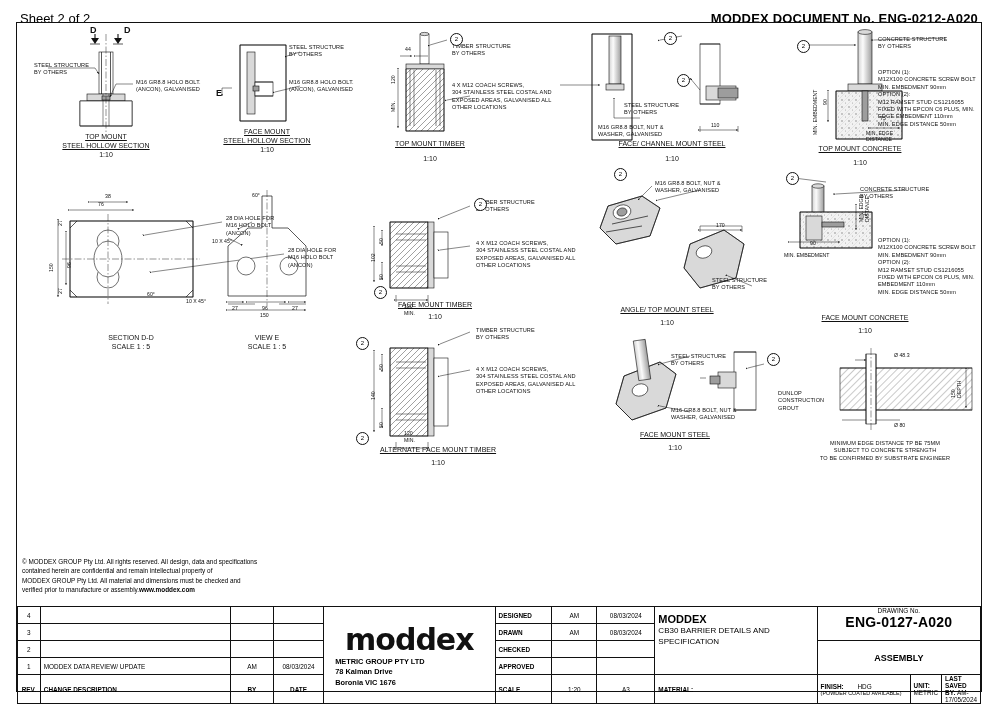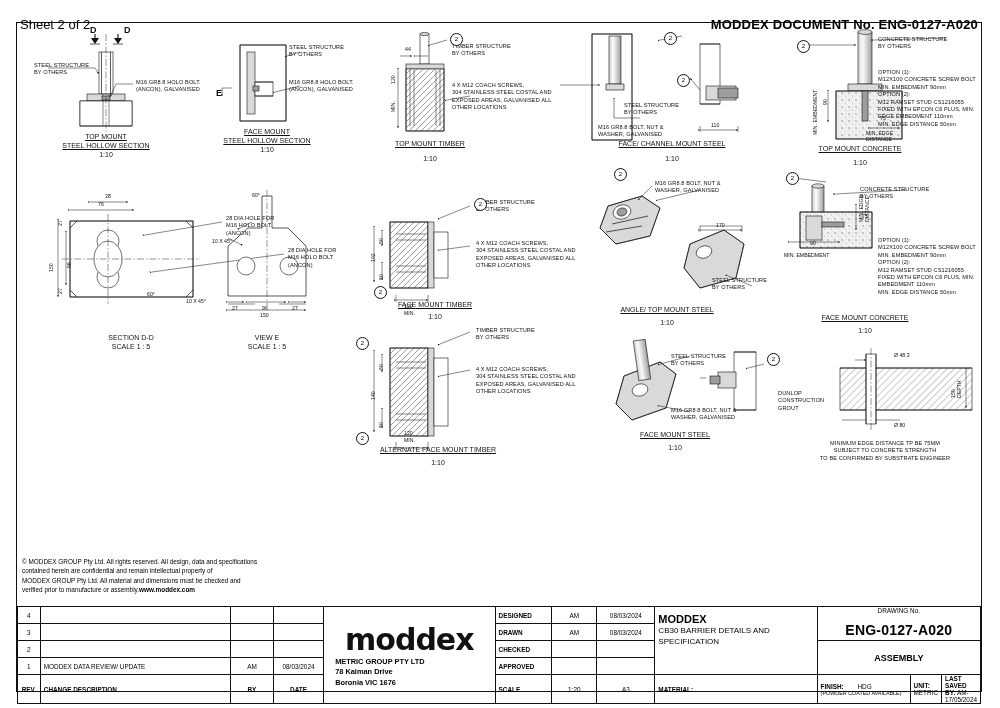--- a/index.html
+++ b/index.html
@@ -1,19 +1,19 @@
 <!DOCTYPE html>
 <html><head>
 <meta charset="utf-8">
 <style>
   html,body{margin:0;padding:0;background:#ffffff;}
   body{width:1000px;height:708px;font-family:"Liberation Sans",sans-serif;color:#000;overflow:hidden;}
   .sheet{position:relative;width:1000px;height:708px;}
 
-  .hdr{position:absolute;left:0;right:0;top:14px;height:22px;}
+  .hdr{position:absolute;left:0;right:0;top:8px;height:22px;}
   .hdr-left{position:absolute;left:20px;top:3px;font-size:13px;}
   .hdr-right{position:absolute;right:22px;top:3px;font-size:13px;font-weight:bold;letter-spacing:.2px;}
 
   .border{position:absolute;left:16px;top:22px;width:966px;height:670px;border:1.3px solid #111;box-sizing:border-box;}
 
   .lbl{position:absolute;font-size:5.6px;line-height:7.4px;letter-spacing:.1px;color:#111;white-space:pre;}
   .lbl.c{text-align:center;white-space:pre;}
   .ttl{position:absolute;font-size:7px;line-height:9px;text-align:center;color:#111;white-space:pre;}
   .ttl b{font-weight:400;text-decoration:underline;}
   .dim{position:absolute;font-size:5.2px;color:#111;white-space:pre;}
@@ -53,21 +53,21 @@
   .copy{position:absolute;left:22px;bottom:113px;font-size:6.4px;line-height:9.6px;}
   .copy b{font-weight:bold;}
 </style>
 </head>
 <body>
 
 <div class="sheet">
 
   <div class="hdr">
     <div class="hdr-left">Sheet 2 of 2</div>
-    <div class="hdr-right">MODDEX DOCUMENT No.  ENG-0127-A020</div>
+    <div class="hdr-right">MODDEX DOCUMENT No.  ENG-0212-A020</div>
   </div>
 
   <div class="border"></div>
 
   <svg width="1000" height="708">
     <defs>
       <pattern id="hatch45" width="5" height="5" patternUnits="userSpaceOnUse" patternTransform="rotate(45)">
         <rect width="5" height="5" fill="#ffffff"></rect>
         <line x1="0" y1="0" x2="0" y2="5" stroke="#111" stroke-width=".45"></line>
       </pattern>
@@ -492,21 +492,21 @@
         <td style="width:52px;" class="hd">DESIGNED</td>
         <td style="width:42px;" class="cent">AM</td>
         <td style="width:54px;" class="cent">08/03/2024</td>
         <td rowspan="4" style="width:170px;vertical-align:top;padding-top:6px;">
           <div class="mx">MODDEX</div>
           <div class="mdesc" style="white-space:pre-line;">CB30 BARRIER DETAILS AND
 SPECIFICATION</div>
         </td>
         <td rowspan="2" style="width:165px;vertical-align:top;">
           <div class="dnolbl">DRAWING No.</div>
-          <div class="dwgno" style="margin-top:8px;">ENG-0127-A020</div>
+          <div class="dwgno" style="margin-top:0;">ENG-0127-A020</div>
         </td>
       </tr>
       <tr style="height:17px;">
         <td class="rev-num">3</td>
         <td class="rev-desc"></td>
         <td class="rev-by"></td>
         <td class="rev-date"></td>
         <td class="hd">DRAWN</td>
         <td class="cent">AM</td>
         <td class="cent">08/03/2024</td>

